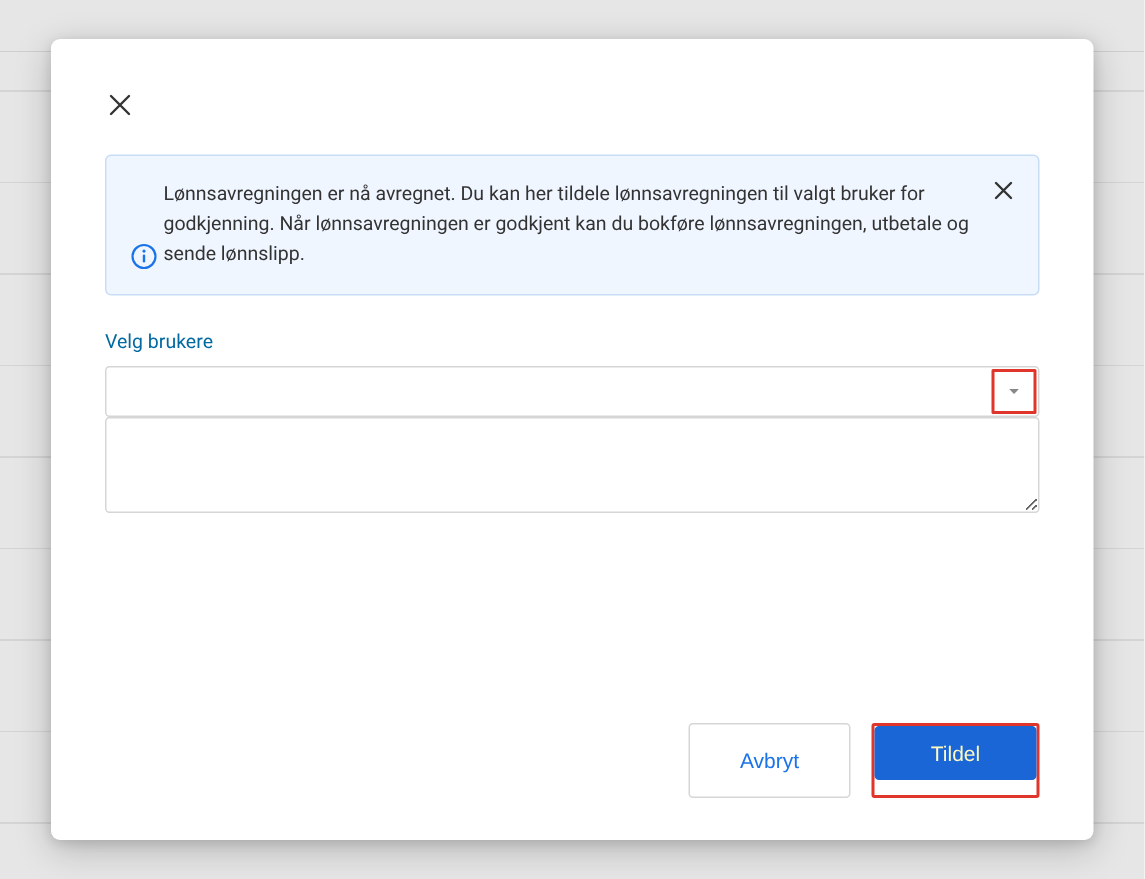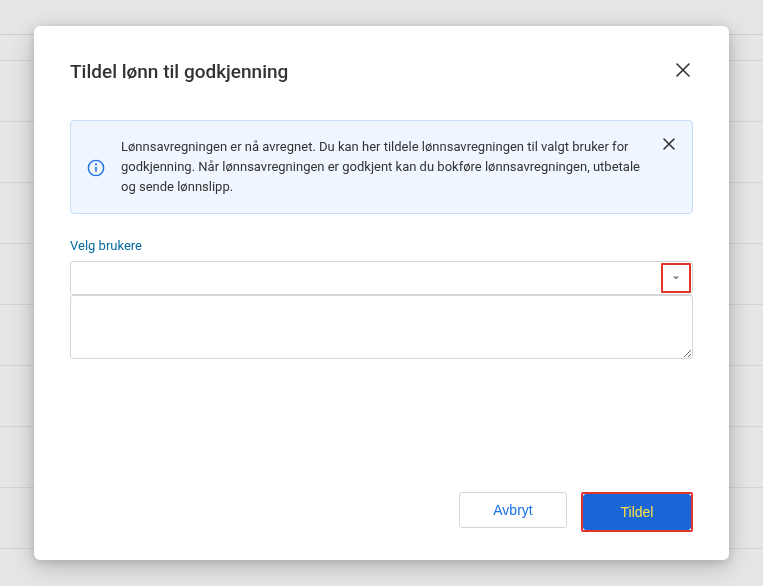--- a/index.html
+++ b/index.html
@@ -64,28 +64,28 @@
       color: #333;
       display: flex;
       align-items: center;
       justify-content: center;
     }
     .close-btn svg {
       width: 16px;
       height: 16px;
     }
     .info-box {
-      margin-top: 37px;
+      margin-top: 23px;
       background: #f0f6ff;
       border: 1px solid #c7ddf6;
       border-radius: 4px;
       padding: 16px 16px 16px 16px;
       display: flex;
-      align-items: center;
-      gap: 16px;
+      align-items: flex-end;
+      gap: 4px;
       position: relative;
     }
     .info-ico {
       flex-shrink: 0;
       width: 18px;
       height: 18px;
       color: #1a73e8;
       margin-top: 1px;
     }
     .info-text {
@@ -162,21 +162,21 @@
     }
     .footer {
       display: flex;
       justify-content: flex-end;
       gap: 14px;
       margin-top: auto;
       padding-top: 30px;
     }
     .btn {
       min-width: 108px;
-      height: 36px;
+      height: 50px;
       border-radius: 3px;
       font-size: 14px;
       font-weight: 500;
       cursor: pointer;
       display: flex;
       align-items: center;
       justify-content: center;
     }
     .btn-secondary {
       background: #fff;
@@ -184,34 +184,33 @@
       color: #1a73e8;
     }
     .btn-primary-wrap {
       border: 2px solid #e0352b;
       border-radius: 2px;
       padding: 0;
     }
     .btn-primary {
       background: #1a66d6;
       border: 1px solid #1a66d6;
-      color: #fde047;
+      color: #fef9c3;
       min-width: 108px;
       height: 36px;
     }
   </style>
 </head>
 <body>
 
 <div class="backdrop-lines"></div>
 <div class="overlay"></div>
 
 <div class="modal">
   <div class="modal-header">
-    <h2 class="modal-title">Tildel lønn til godkjenning</h2>
     <button class="close-btn">
       <svg viewBox="0 0 16 16">
         <path d="M2 2 L14 14 M14 2 L2 14" stroke="currentColor" stroke-width="1.6" stroke-linecap="round"></path>
       </svg>
     </button>
   </div>
 
   <div class="info-box">
     <svg class="info-ico" viewBox="0 0 20 20">
       <circle cx="10" cy="10" r="8.5" fill="none" stroke="currentColor" stroke-width="1.6"></circle>

